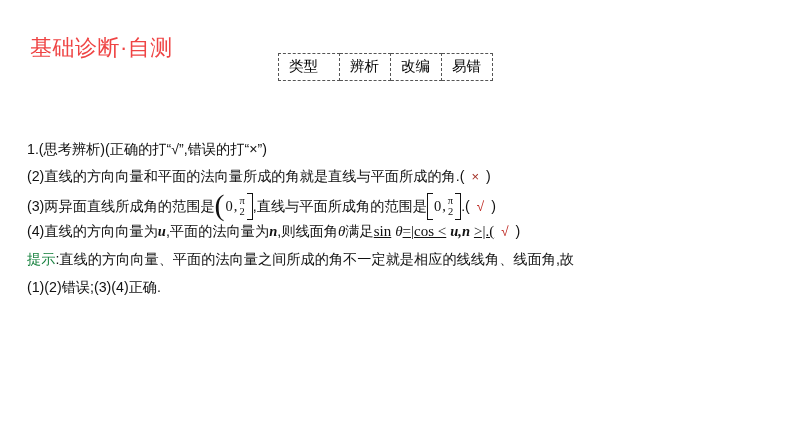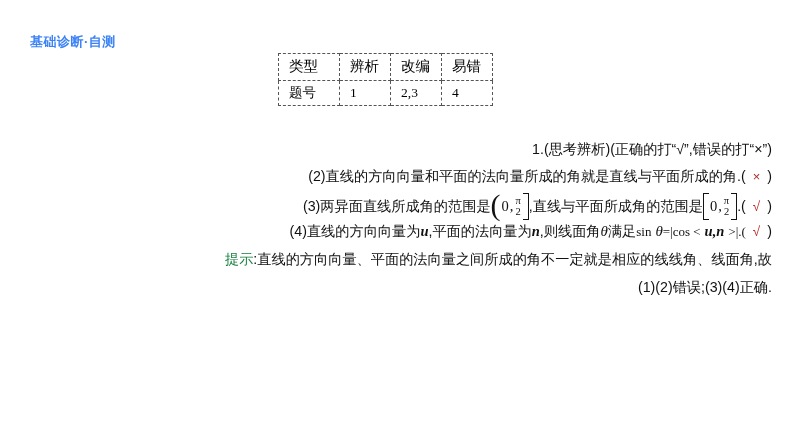--- a/index.html
+++ b/index.html
@@ -14,25 +14,24 @@
     overflow: hidden;
     font-family: "Liberation Sans", sans-serif;
     color: #000000;
   }
 
   
   #section-title {
     position: absolute;
     left: 30px;
     top: 33px;
-    font-size: 13px;
+    font-size: 22px;
     letter-spacing: 0.5px;
-    color: #3b82f6;
+    color: #ef4444;
     white-space: nowrap;
-    font-weight: bold;
   }
 
   
   #info-table {
     position: absolute;
     left: 278px;
     top: 53px;
     border-collapse: collapse;
     font-size: 14.5px;
   }
@@ -59,21 +58,20 @@
     left: 27px;
     top: 140px;
     width: 745px;
   }
   .text-line {
     font-size: 14.2px;
     line-height: 1.33;
     white-space: nowrap;
     margin-bottom: 8.5px;
     color: #111111;
-    text-align: right;
   }
   .text-line.tall {
     margin-bottom: 2px;
   }
   .mark-wrong {
     color: #a33026;
     font-size: 13px;
     padding: 0 7px;
   }
   .mark-right {
@@ -82,21 +80,22 @@
     padding: 0 7px;
   }
   .math-italic {
     font-family: "Liberation Serif", serif;
     font-style: italic;
     font-weight: bold;
     font-size: 14.5px;
   }
   .math-roman {
     font-family: "Liberation Serif", serif;
-    font-size: 13px;
+    font-size: 15px;
+    text-decoration: underline;
   }
   .math-theta {
     font-family: "Liberation Serif", serif;
     font-style: italic;
     font-size: 15px;
   }
 
   
   .interval {
     display: inline-flex;
@@ -162,26 +161,20 @@
 
 <div id="section-title">基础诊断·自测</div>
 
 <table id="info-table">
   <tbody>
       <tr class="head-row">
     <td class="label-cell">类型</td>
     <td class="num-cell">辨析</td>
     <td class="num-cell">改编</td>
     <td class="num-cell">易错</td>
-  </tr>
-  <tr class="body-row">
-    <td class="label-cell">题号</td>
-    <td class="num-cell">1</td>
-    <td class="num-cell">2,3</td>
-    <td class="num-cell">4</td>
   </tr>
 </tbody>
   </table>
 
 <div id="body-block">
 
   <div class="text-line">1.(思考辨析)(正确的打“√”,错误的打“×”)</div>
 
 
   <div class="text-line">

